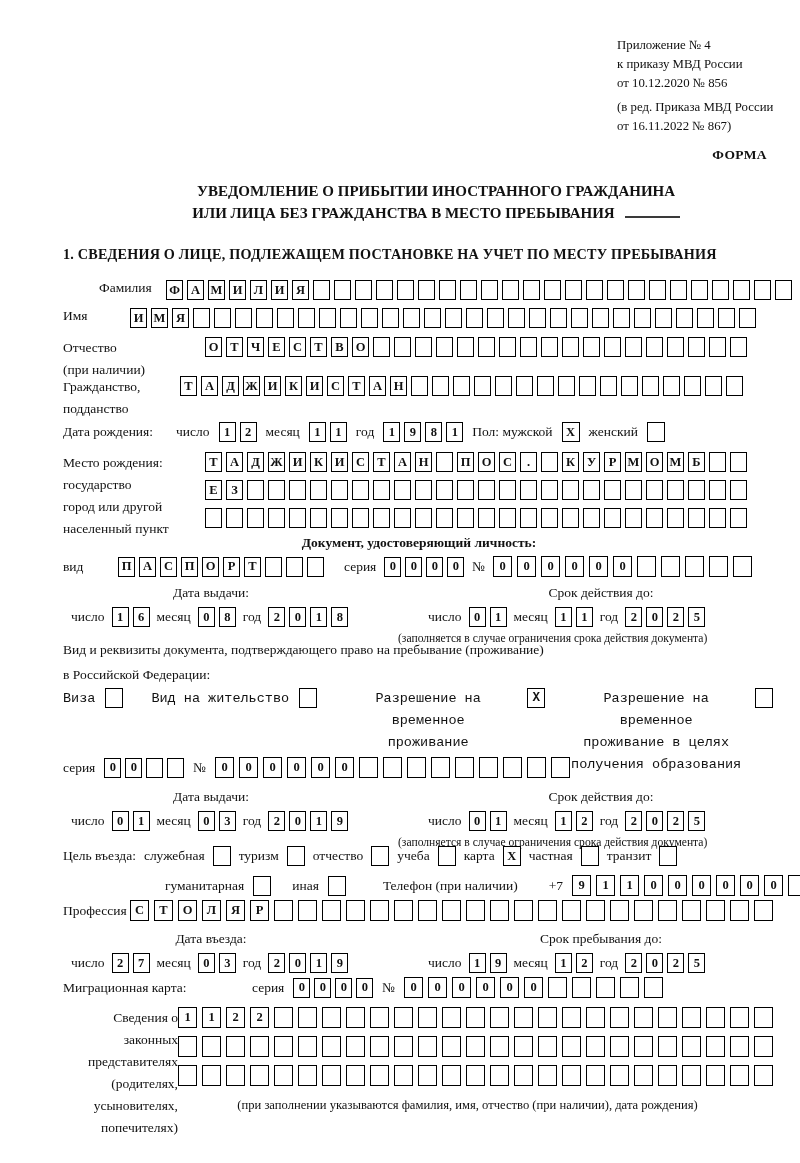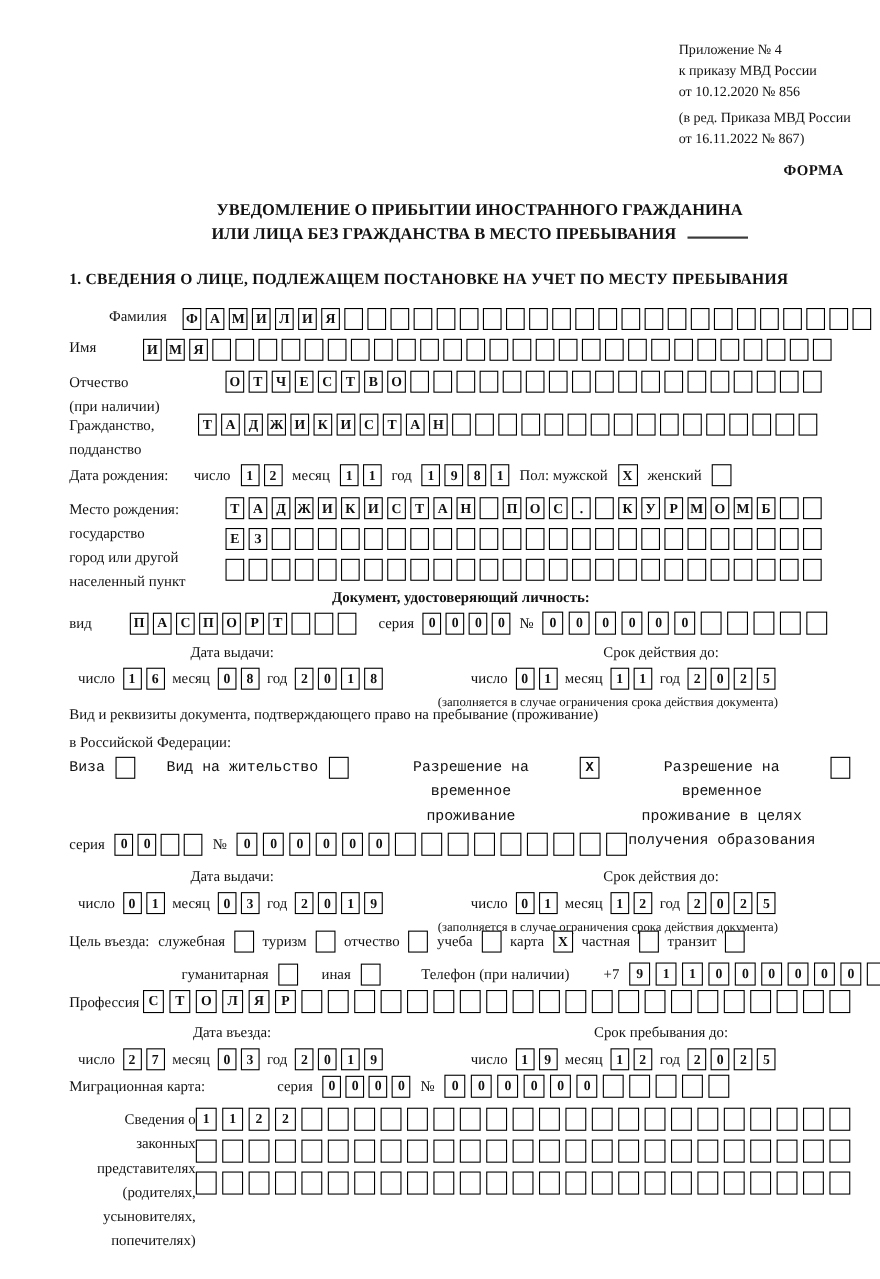--- a/index.html
+++ b/index.html
@@ -753,14 +753,15 @@
           <span class="c"></span>
           <span class="c"></span>
           <span class="c"></span>
           <span class="c"></span>
           <span class="c"></span>
           <span class="c"></span>
         </span>
     </div>
   </div>
 
+  <div class="bottom-note">(при заполнении указываются фамилия, имя, отчество (при наличии), дата рождения)</div>
 
 </div>
 
 </body></html>

